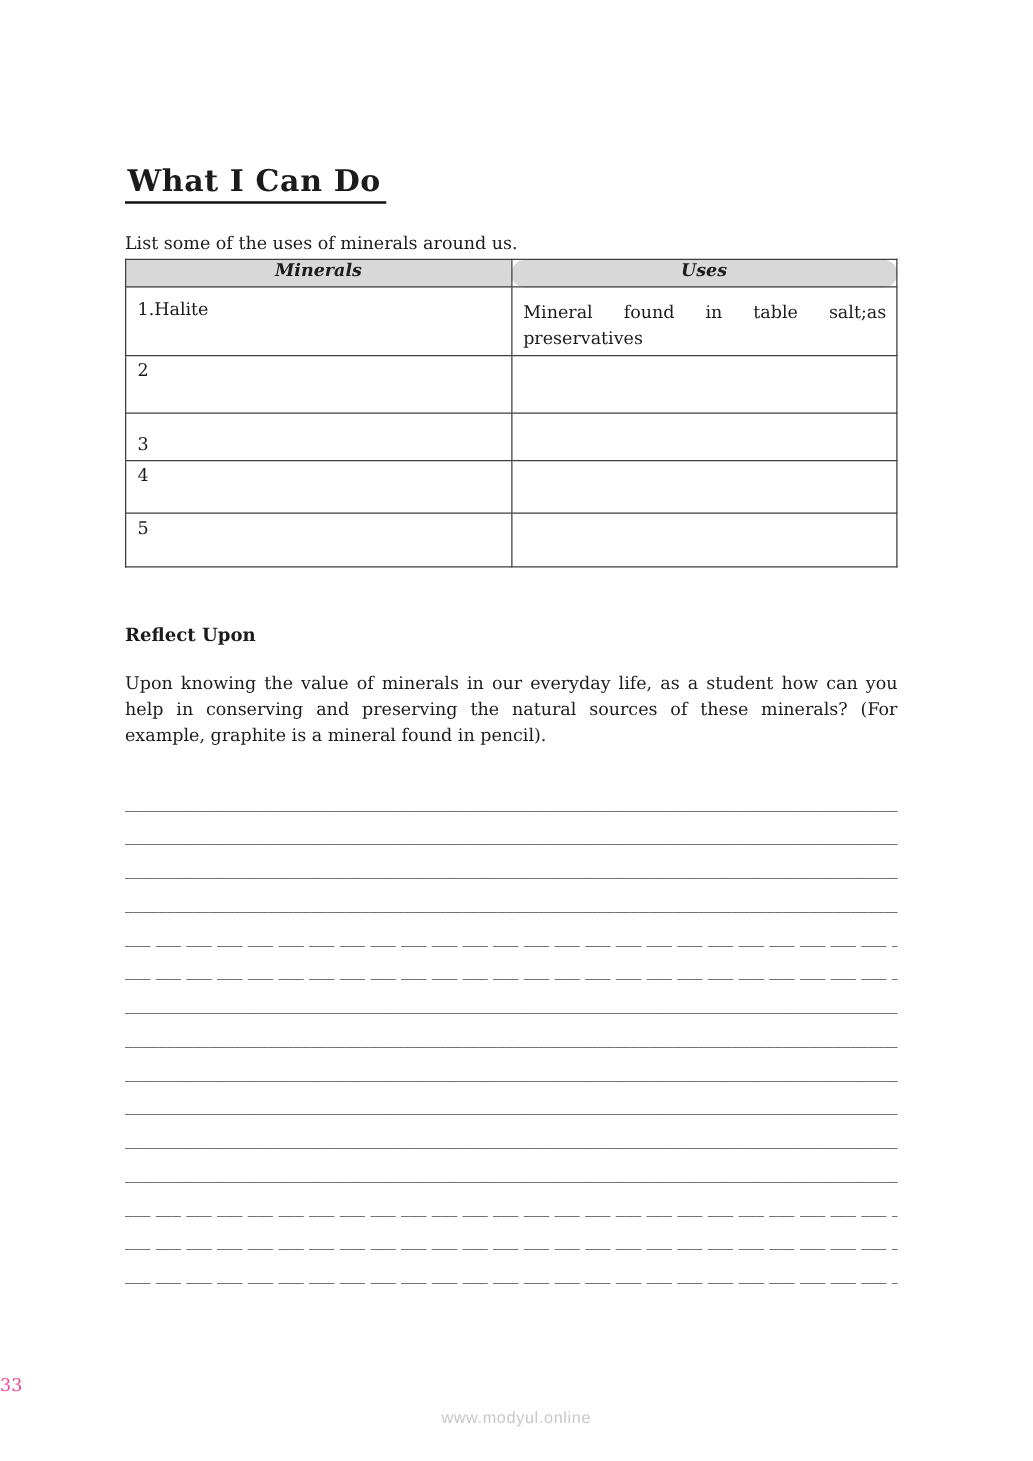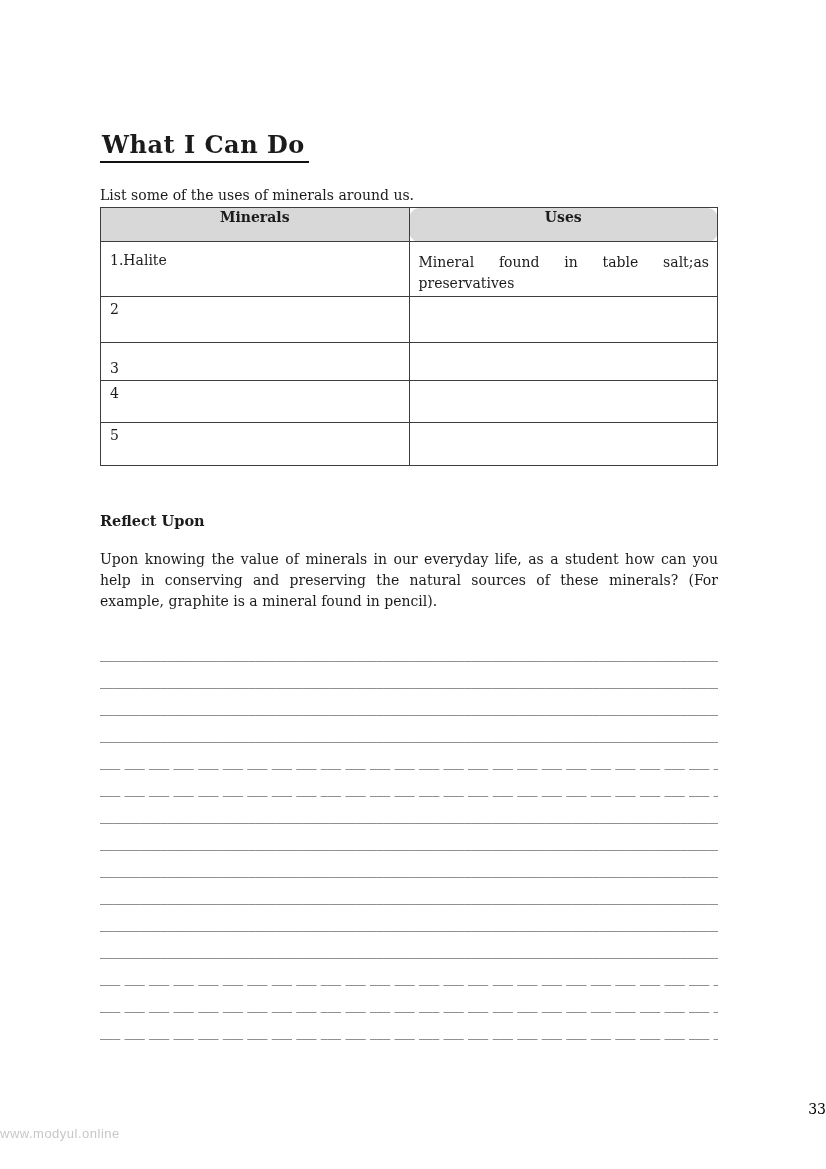--- a/index.html
+++ b/index.html
@@ -40,22 +40,23 @@
   }
   table.minerals-table th,
   table.minerals-table td {
     border: 1px solid #3d3d3d;
     padding: 10px 8px 2px 9px;
     vertical-align: top;
   }
   table.minerals-table th {
     background: #d8d8d8;
     font-weight: bold;
+    font-style: italic;
     text-align: center;
-    height: 34px;
+    height: 22px;
     padding: 1px 20px;
   }
   .col-mineral { width: 50%; }
   .col-uses { width: 50%; border-radius: 11px; }
   tr.r0 td { height: 42px; }
   tr.r1 td { height: 46px; padding-top: 4px; }
   tr.r2 td { height: 38px; vertical-align: bottom; padding-bottom: 4px; }
   tr.r3 td { height: 42px; padding-top: 4px; }
   tr.r4 td { height: 43px; padding-top: 4px; }
   td.use-cell { text-align: justify; line-height: 21px; }
@@ -80,29 +81,30 @@
     font-size: 13.5px;
     white-space: nowrap;
     overflow: hidden;
     width: 100%;
   }
   .page-number {
     position: absolute;
     bottom: 52px;
     left: 0;
     width: 100%;
-    text-align: right;
+    text-align: left;
     font-size: 14px;
-    color: #000000;
+    color: #ec4899;
   }
   .watermark {
     position: absolute;
     bottom: 28px;
     left: 0;
     width: 100%;
+    text-align: center;
     font-size: 13px;
     color: #c7c7c7;
     font-family: "Liberation Sans", sans-serif;
     letter-spacing: 0.5px;
   }
 </style>
 </head>
 <body>
 
 <div class="page">

